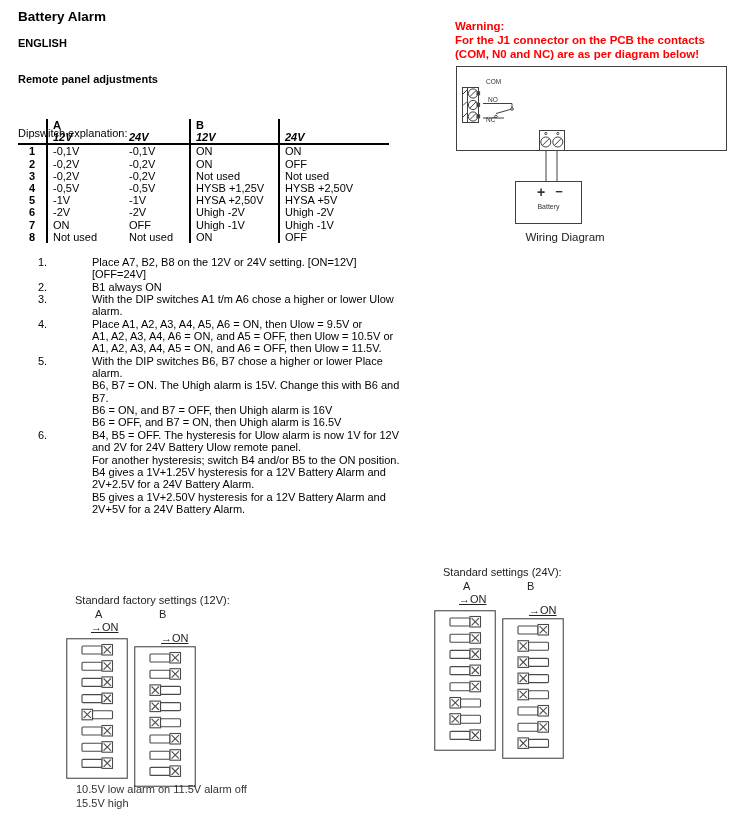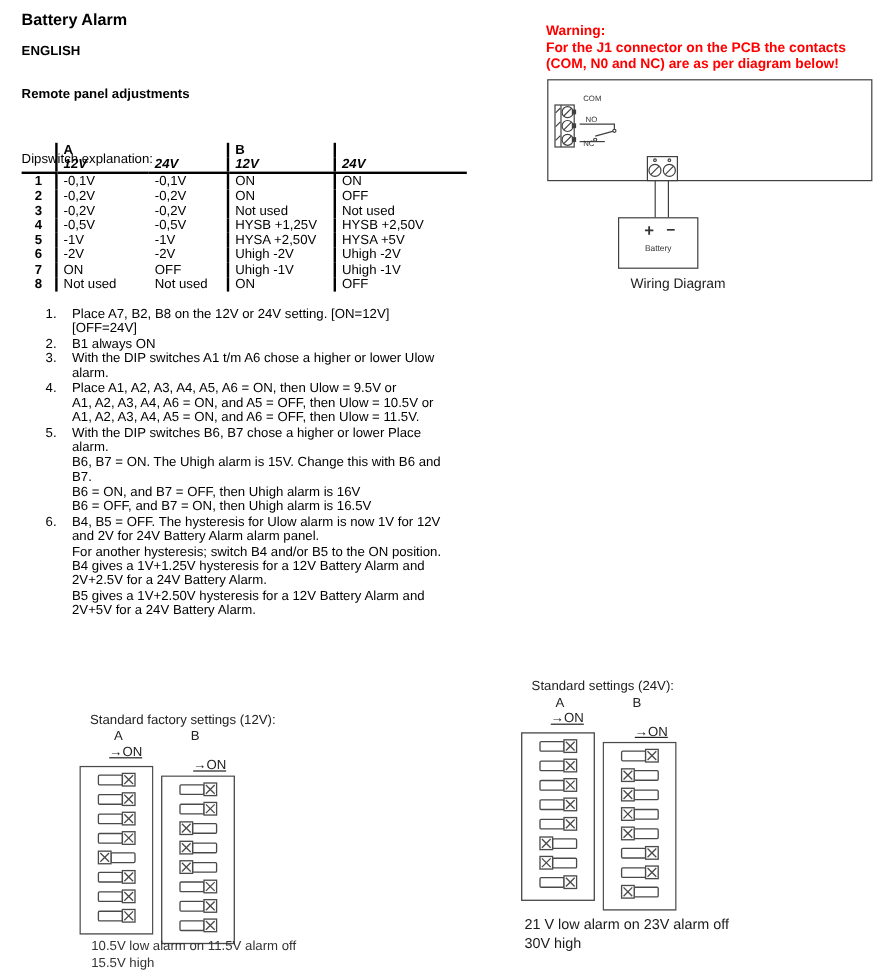--- a/index.html
+++ b/index.html
@@ -18,21 +18,21 @@
   table.diptable { position:absolute; left:18px; top:119px; border-collapse:collapse; font-size:11px; }
   table.diptable td { padding:0 0 0 5px; height:12.2px; line-height:12.2px; white-space:nowrap; vertical-align:top; }
   table.diptable td.vline { border-left:2px solid #000; }
   table.diptable thead td { font-weight:bold; }
   table.diptable thead tr.hdr2 td { border-bottom:2px solid #000;font-style:italic; }
   table.diptable td.num { font-weight:bold; text-align:center; padding:0 2px; }
 
   .instructions { position:absolute; left:38px; top:256px; width:440px; font-size:11px; line-height:12.35px; }
   .inst { display:flex; }
   .inst .num { flex:0 0 22px; }
-  .inst .line { white-space:nowrap; }
+  .inst .line { white-space:nowrap;margin-left:32px; }
 
   .warning { position:absolute; left:455px; top:20px; font-size:11.5px; font-weight:bold; line-height:13.8px; white-space:nowrap; }
 
   svg.wiring { position:absolute; left:450px; top:60px; }
   .wiring-caption { position:absolute; left:495px; top:231px; width:140px; text-align:center; font-size:11.5px; color:#222; }
 
   .diagram { position:absolute; width:235px; height:245px; font-size:11px; color:#222; }
   #diagram-12v { left:60px;  top:566px;margin-top:28px; }
   #diagram-24v { left:428px; top:566px; }
   .d-title { position:absolute; left:15px; top:0; white-space:nowrap; }
@@ -177,21 +177,21 @@
         <div class="line">B6, B7 = ON. The Uhigh alarm is 15V. Change this with B6 and</div>
         <div class="line">B7.</div>
         <div class="line">B6 = ON, and B7 = OFF, then Uhigh alarm is 16V</div>
         <div class="line">B6 = OFF, and B7 = ON, then Uhigh alarm is 16.5V</div>
       </div>
     </div>
     <div class="inst">
       <span class="num">6.</span>
       <div>
         <div class="line">B4, B5 = OFF. The hysteresis for Ulow alarm is now 1V for 12V</div>
-        <div class="line">and 2V for 24V Battery Alarm alarm panel.</div>
+        <div class="line">and 2V for 24V Battery Ulow remote panel.</div>
         <div class="line">For another hysteresis; switch B4 and/or B5 to the ON position.</div>
         <div class="line">B4 gives a 1V+1.25V hysteresis for a 12V Battery Alarm and</div>
         <div class="line">2V+2.5V for a 24V Battery Alarm.</div>
         <div class="line">B5 gives a 1V+2.50V hysteresis for a 12V Battery Alarm and</div>
         <div class="line">2V+5V for a 24V Battery Alarm.</div>
       </div>
     </div>
   </div>
 
 <div class="warning" style="color: rgb(255, 0, 0);">
@@ -478,17 +478,13 @@
             <line x1="44.9" y1="105.29999999999998" x2="37.6" y2="112.6"></line>
           </g>
           <g>
             <rect x="26.5" y="121.39999999999999" width="20" height="8" rx="1"></rect>
             <rect x="16" y="119.89999999999999" width="10.5" height="10.5"></rect>
             <line x1="17.6" y1="121.49999999999999" x2="24.9" y2="128.79999999999998"></line>
             <line x1="24.9" y1="121.49999999999999" x2="17.6" y2="128.79999999999998"></line>
           </g>
         </g>
       </svg></div>
-  <div class="d-caption">
-    <div>21 V low alarm on 23V alarm off</div>
-    <div>30V high</div>
-  </div>
 </div>
 
 </body></html>

